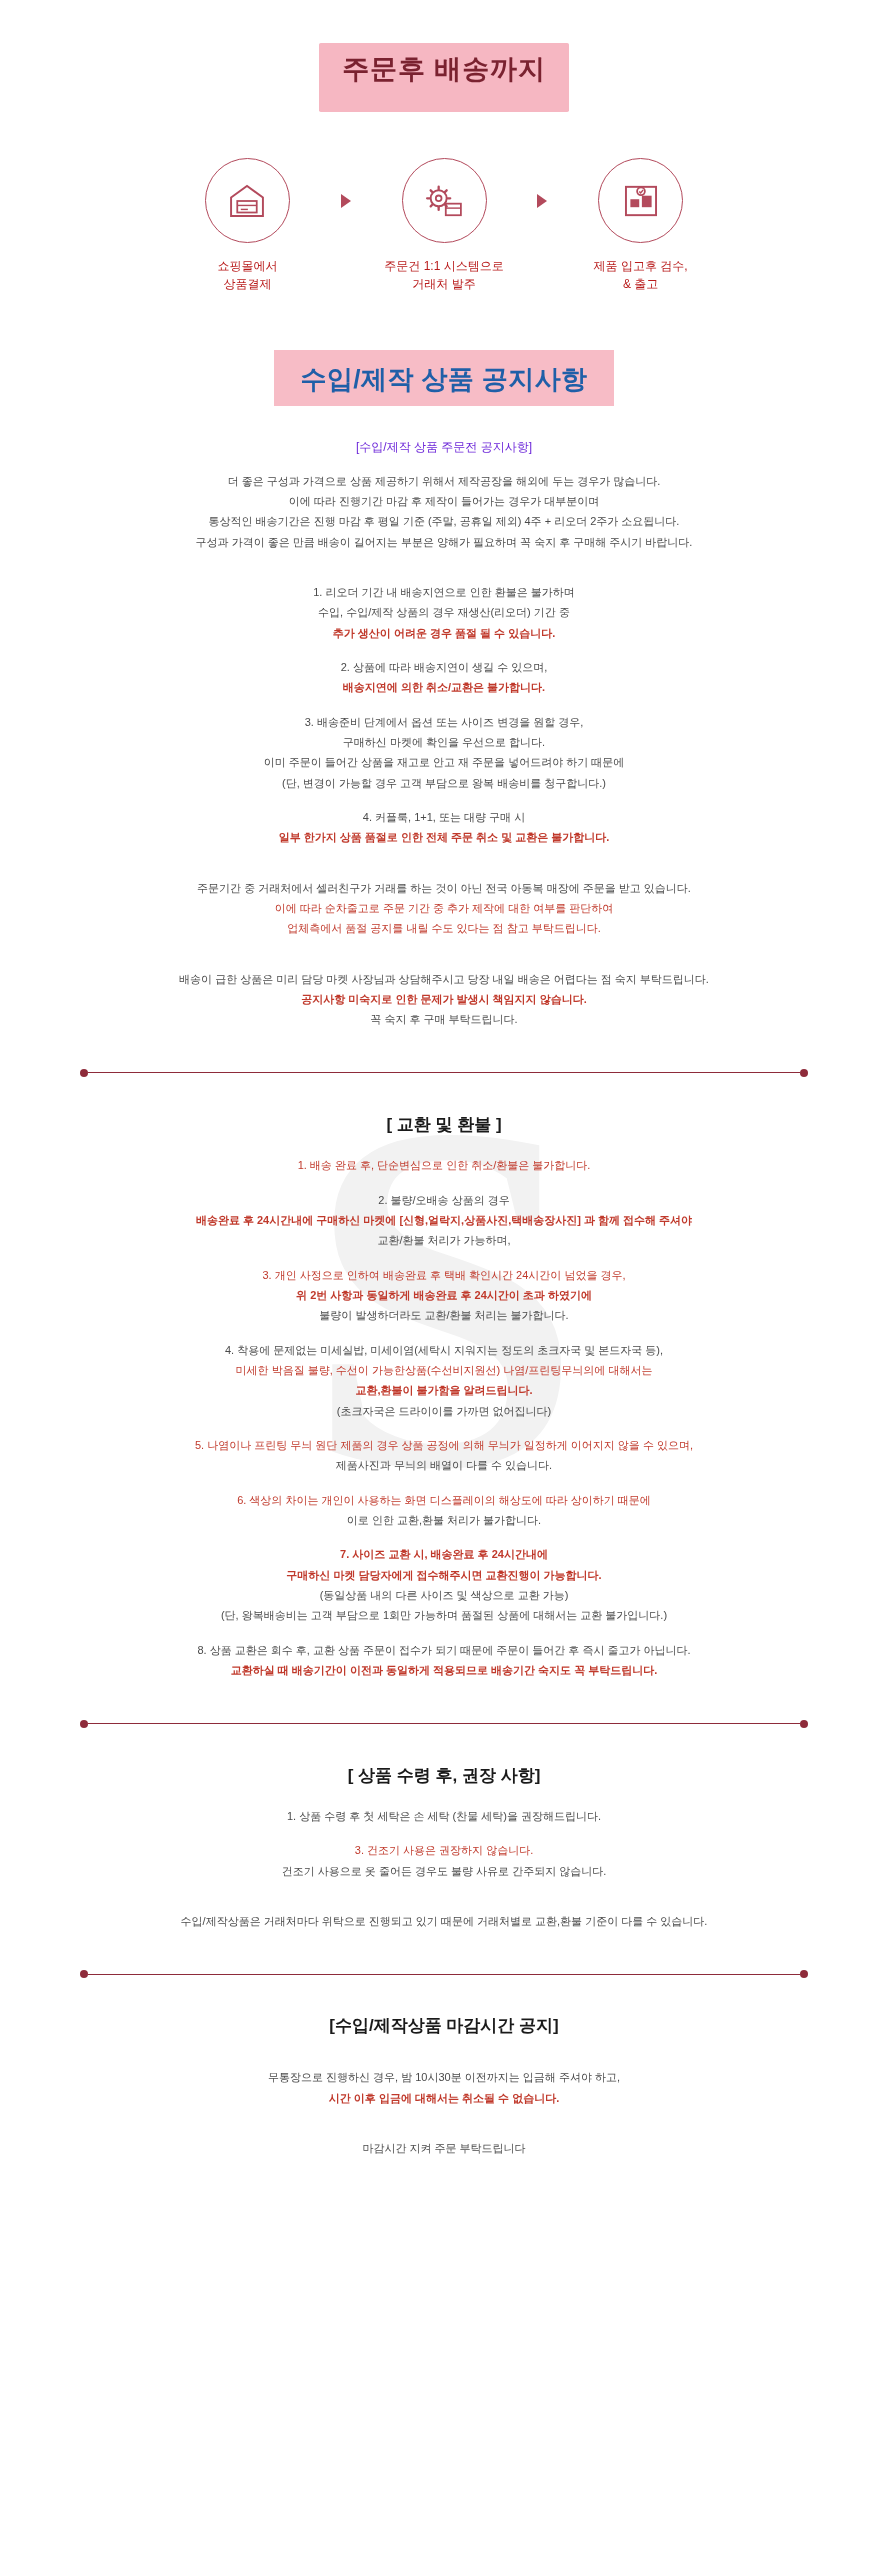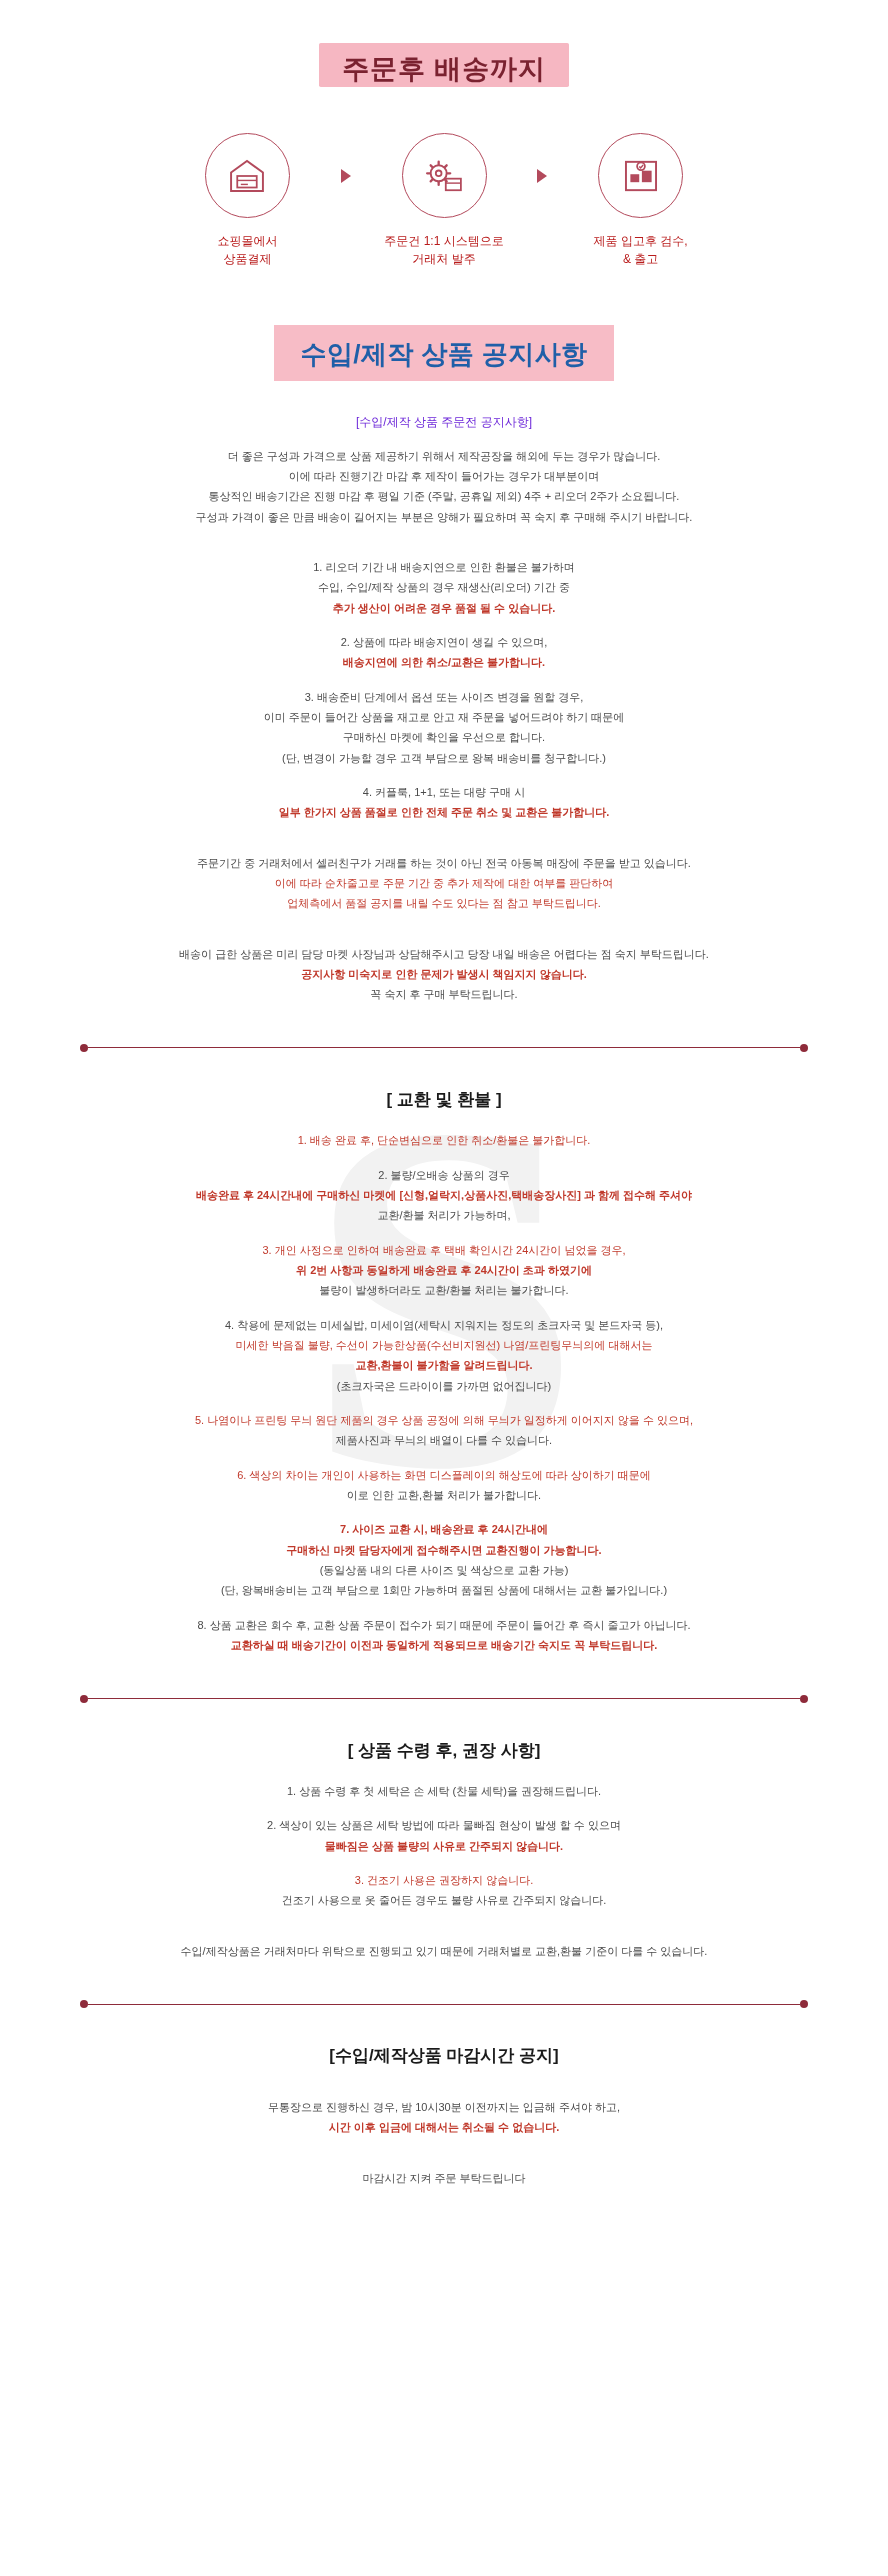--- a/index.html
+++ b/index.html
@@ -22,21 +22,21 @@
     padding-top: 43px;
     text-align: center;
   }
   .top-title {
     display: inline-block;
     background: #f6b7c2;
     color: #7a2230;
     font-size: 27px;
     font-weight: bold;
     letter-spacing: 0.9px;
-    padding: 8px 23px 0 23px;
+    padding: 8px 23px 25px 23px;
     border-radius: 1.8px;
   }
 
   
   .steps {
     margin-top: 46px;
     display: flex;
     justify-content: center;
     align-items: flex-start;
     gap: 5.3px;
@@ -253,22 +253,22 @@
           <div>1. 리오더 기간 내 배송지연으로 인한 환불은 불가하며</div>
           <div>수입, 수입/제작 상품의 경우 재생산(리오더) 기간 중</div>
           <div class="rb">추가 생산이 어려운 경우 품절 될 수 있습니다.</div>
         </div>
         <div style="margin-bottom: 14px;">
           <div>2. 상품에 따라 배송지연이 생길 수 있으며,</div>
           <div class="rb">배송지연에 의한 취소/교환은 불가합니다.</div>
         </div>
         <div style="margin-bottom: 14px;">
           <div>3. 배송준비 단계에서 옵션 또는 사이즈 변경을 원할 경우,</div>
+          <div>구매하신 마켓에 확인을 우선으로 합니다.</div>
           <div>이미 주문이 들어간 상품을 재고로 안고 재 주문을 넣어드려야 하기 때문에</div>
-          <div>구매하신 마켓에 확인을 우선으로 합니다.</div>
           <div>(단, 변경이 가능할 경우 고객 부담으로 왕복 배송비를 청구합니다.)</div>
         </div>
         <div style="margin-bottom: 14px;">
           <div>4. 커플룩, 1+1, 또는 대량 구매 시</div>
           <div class="rb">일부 한가지 상품 품절로 인한 전체 주문 취소 및 교환은 불가합니다.</div>
         </div>
       </div>
 
     <div class="blk" id="notice-outro1">
         <div>주문기간 중 거래처에서 셀러친구가 거래를 하는 것이 아닌 전국 아동복 매장에 주문을 받고 있습니다.</div>
@@ -336,24 +336,20 @@
     <div class="dot"></div>
     <div class="line"></div>
     <div class="dot"></div>
   </div>
 
   <div class="content">
     <div class="section-heading-2">[ 상품 수령 후, 권장 사항]</div>
     <div class="blk tight" id="care-items">
         <div style="margin-bottom: 14px;">
           <div>1. 상품 수령 후 첫 세탁은 손 세탁 (찬물 세탁)을 권장해드립니다.</div>
-        </div>
-        <div style="margin-bottom: 14px;">
-          <div>2. 색상이 있는 상품은 세탁 방법에 따라 물빠짐 현상이 발생 할 수 있으며</div>
-          <div class="rb">물빠짐은 상품 불량의 사유로 간주되지 않습니다.</div>
         </div>
         <div style="margin-bottom: 14px;">
           <div class="r">3. 건조기 사용은 권장하지 않습니다.</div>
           <div>건조기 사용으로 옷 줄어든 경우도 불량 사유로 간주되지 않습니다.</div>
         </div>
       </div>
     <div class="blk">수입/제작상품은 거래처마다 위탁으로 진행되고 있기 때문에 거래처별로 교환,환불 기준이 다를 수 있습니다.</div>
   </div>
 
   <div class="divider">

